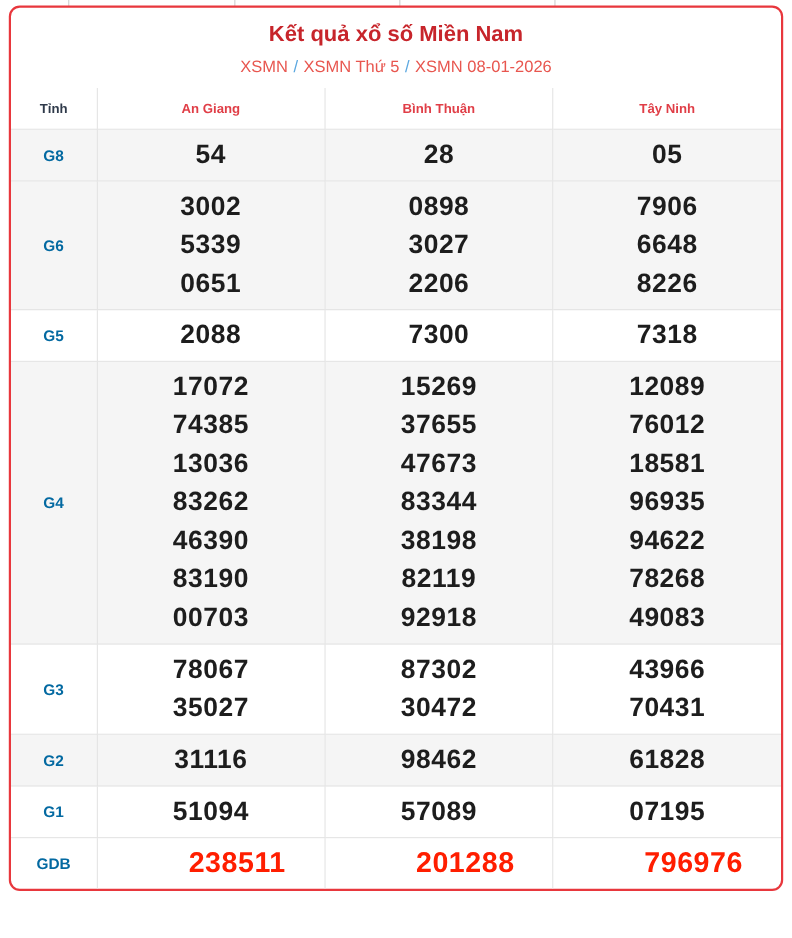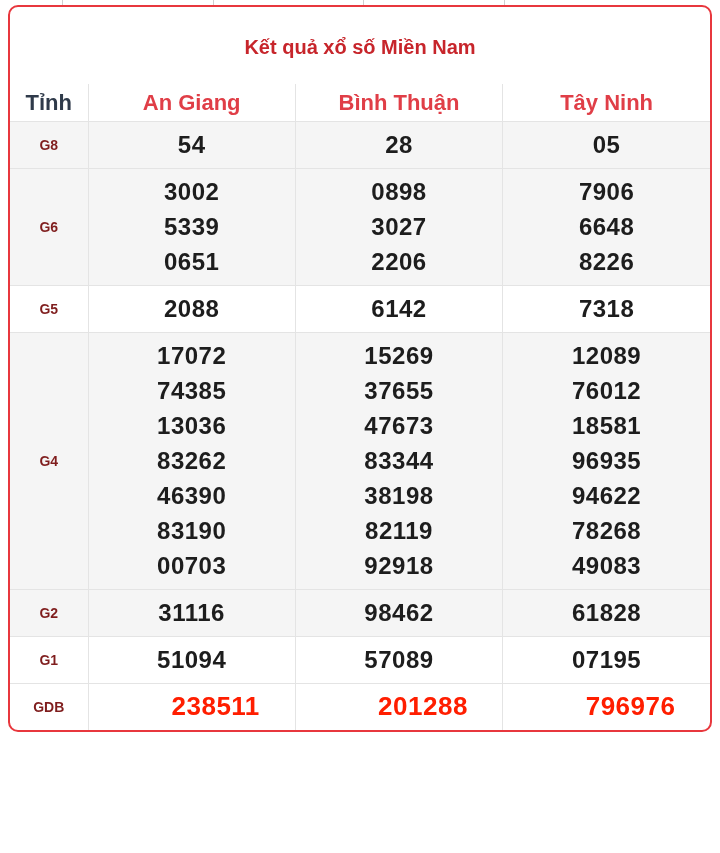--- a/index.html
+++ b/index.html
@@ -28,21 +28,21 @@
     background: #ffffff;
     border: 2px solid var(--accent, #e8373d);
     border-radius: 10px;
     overflow: hidden;
   }
   .card-head {
     padding: 12px 10px 9px;
     text-align: center;
   }
   .page-title {
-    margin: 16px;
+    margin: 0;
     font-size: 20px;
     line-height: 24px;
     font-weight: bold;
     color: var(--title, #c7252b);
   }
   .breadcrumb {
     margin-top: 8px;
     font-size: 15px;
     line-height: 20px;
   }
@@ -63,30 +63,30 @@
   }
   col.prize-col { width: 78px; }
   th, td {
     border: 1px solid var(--grid, #e4e4e4);
     text-align: center;
     vertical-align: middle;
     padding: 0;
   }
   thead th {
     height: 37px;
-    font-size: 22px;
+    font-size: 12px;
     font-weight: bold;
     background: #ffffff;
   }
   th.corner { color: #2f3a4a; }
   th.province { color: var(--provred, #e03e47); }
   td.prize {
     font-size: 14px;
     font-weight: bold;
-    color: #7f1d1d;
+    color: #0369a1;
   }
   tr.shaded { background: var(--shade, #f5f5f5); }
   td.nums { padding: 5px 0 6px; text-align: center; }
   .num {
     line-height: 35px;
     font-size: 24px;
     font-weight: bold;
     color: var(--numdark, #1d1d1d);
     letter-spacing: 0.5px;
   }
@@ -100,20 +100,21 @@
 <body>
 
 <div class="stub" style="left:62px"></div>
 <div class="stub" style="left:213px"></div>
 <div class="stub" style="left:363px"></div>
 <div class="stub" style="left:504px"></div>
 
 <div class="card">
   <div class="card-head">
     <h1 class="page-title">Kết quả xổ số Miền Nam</h1>
+    <div class="breadcrumb"><a href="#">XSMN</a><span class="sep">/</span><a href="#">XSMN Thứ 5</a><span class="sep">/</span><a href="#">XSMN 08-01-2026</a></div>
   </div>
 
   <table class="results">
     <colgroup>
       <col class="prize-col">
       <col>
         <col>
         <col>
     </colgroup>
     <thead>
@@ -155,21 +156,21 @@
             <div class="num">6648</div>
             <div class="num">8226</div>
           </td>
         </tr>
         <tr>
           <td class="prize">G5</td>
           <td class="nums">
             <div class="num">2088</div>
           </td>
           <td class="nums">
-            <div class="num">6142</div>
+            <div class="num">7300</div>
           </td>
           <td class="nums">
             <div class="num">7318</div>
           </td>
         </tr>
         <tr class="shaded ">
           <td class="prize">G4</td>
           <td class="nums">
             <div class="num">17072</div>
             <div class="num">74385</div>
@@ -191,20 +192,35 @@
           <td class="nums">
             <div class="num">12089</div>
             <div class="num">76012</div>
             <div class="num">18581</div>
             <div class="num">96935</div>
             <div class="num">94622</div>
             <div class="num">78268</div>
             <div class="num">49083</div>
           </td>
         </tr>
+        <tr>
+          <td class="prize">G3</td>
+          <td class="nums">
+            <div class="num">78067</div>
+            <div class="num">35027</div>
+          </td>
+          <td class="nums">
+            <div class="num">87302</div>
+            <div class="num">30472</div>
+          </td>
+          <td class="nums">
+            <div class="num">43966</div>
+            <div class="num">70431</div>
+          </td>
+        </tr>
         <tr class="shaded ">
           <td class="prize">G2</td>
           <td class="nums">
             <div class="num">31116</div>
           </td>
           <td class="nums">
             <div class="num">98462</div>
           </td>
           <td class="nums">
             <div class="num">61828</div>

